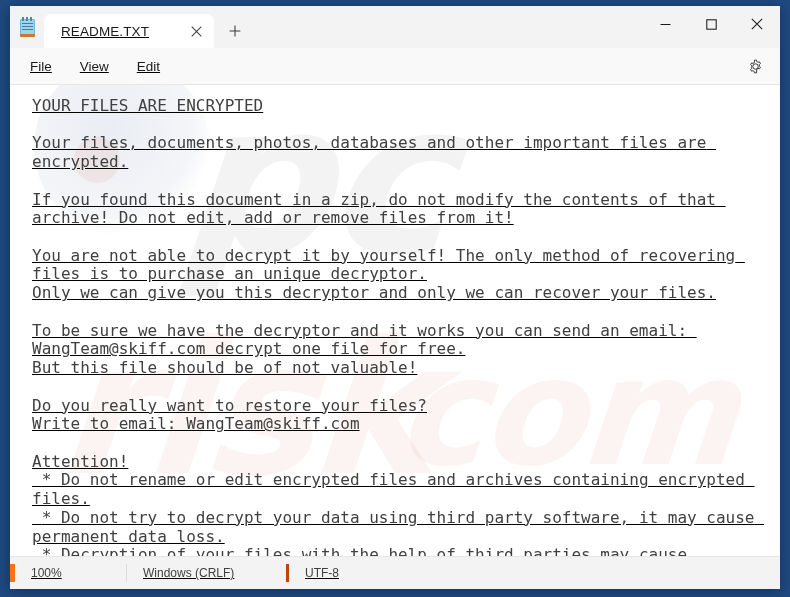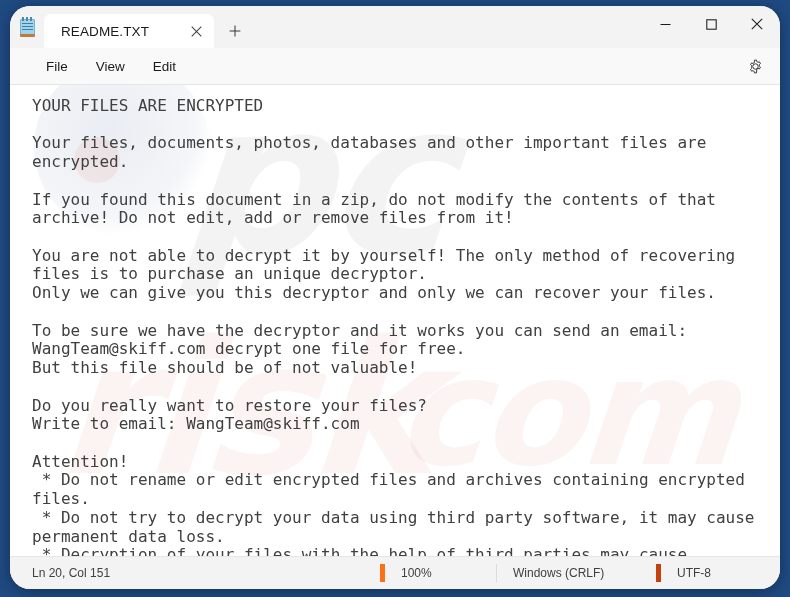--- a/index.html
+++ b/index.html
@@ -24,25 +24,26 @@
   }
 
   
   #window {
     position: absolute;
     left: 10px;
     top: 6px;
     width: 770px;
     height: 583px;
     background: #f3f3f3;
-    border-radius: 20px;
+    border-radius: 0;
     overflow: hidden;
     box-shadow: 0 2px 14px rgba(0,0,0,0.35);
     display: flex;
     flex-direction: column;
+    text-decoration: underline;
   }
 
   
   #titlebar {
     height: 42px;
     background: #f3f3f3;
     display: flex;
     align-items: flex-end;
     position: relative;
     flex: 0 0 auto;
@@ -165,21 +166,21 @@
     color: #1b1b1b;
   }
 
   
   #menubar {
     height: 36px;
     background: #f9f9f9;
     border-bottom: 1px solid #e6e6e6;
     display: flex;
     align-items: center;
-    padding-left: 24px;
+    padding-left: 8px;
     position: relative;
     flex: 0 0 auto;
   }
   .menu-item {
     font-size: 13.5px;
     color: #1b1b1b;
     padding: 5px 12px;
     border-radius: 4px;
     margin-right: 4px;
     white-space: nowrap;
@@ -296,21 +297,21 @@
   .status-cell {
     display: flex;
     align-items: center;
     height: 18px;
     padding: 0 16px;
     white-space: nowrap;
   }
   #status-pos { width: 370px; box-sizing: border-box; padding-left: 22px; }
   #status-zoom { width: 100px; box-sizing: border-box; border-left: 5px solid #f97316; }
   #status-eol { width: 160px; box-sizing: border-box; border-left: 1px solid #dcdcdc; margin-left: 16px; }
-  #status-enc { box-sizing: border-box; border-left: 5px solid #c2410c; }
+  #status-enc { box-sizing: border-box; border-left: 3px solid #c2410c; }
 </style>
 </head>
 <body>
 
 <div id="desktop">
 
   <div id="window">
 
     <div id="titlebar">
 
@@ -393,20 +394,19 @@
 Do you really want to restore your files?
 Write to email: WangTeam@skiff.com
 
 Attention!
  * Do not rename or edit encrypted files and archives containing encrypted files.
  * Do not try to decrypt your data using third party software, it may cause permanent data loss.
  * Decryption of your files with the help of third parties may cause increased price (they add their fee to our) or you can become a victim of a scam.</span><span id="caret"></span></div>
     </div>
 
     <div id="statusbar">
-      <div class="status-cell" id="status-pos">Ln 20, Col 151</div>
       <div class="status-cell" id="status-zoom">100%</div>
       <div class="status-cell" id="status-eol">Windows (CRLF)</div>
       <div class="status-cell" id="status-enc">UTF-8</div>
     </div>
 
   </div>
 </div>
 
 </body></html>

